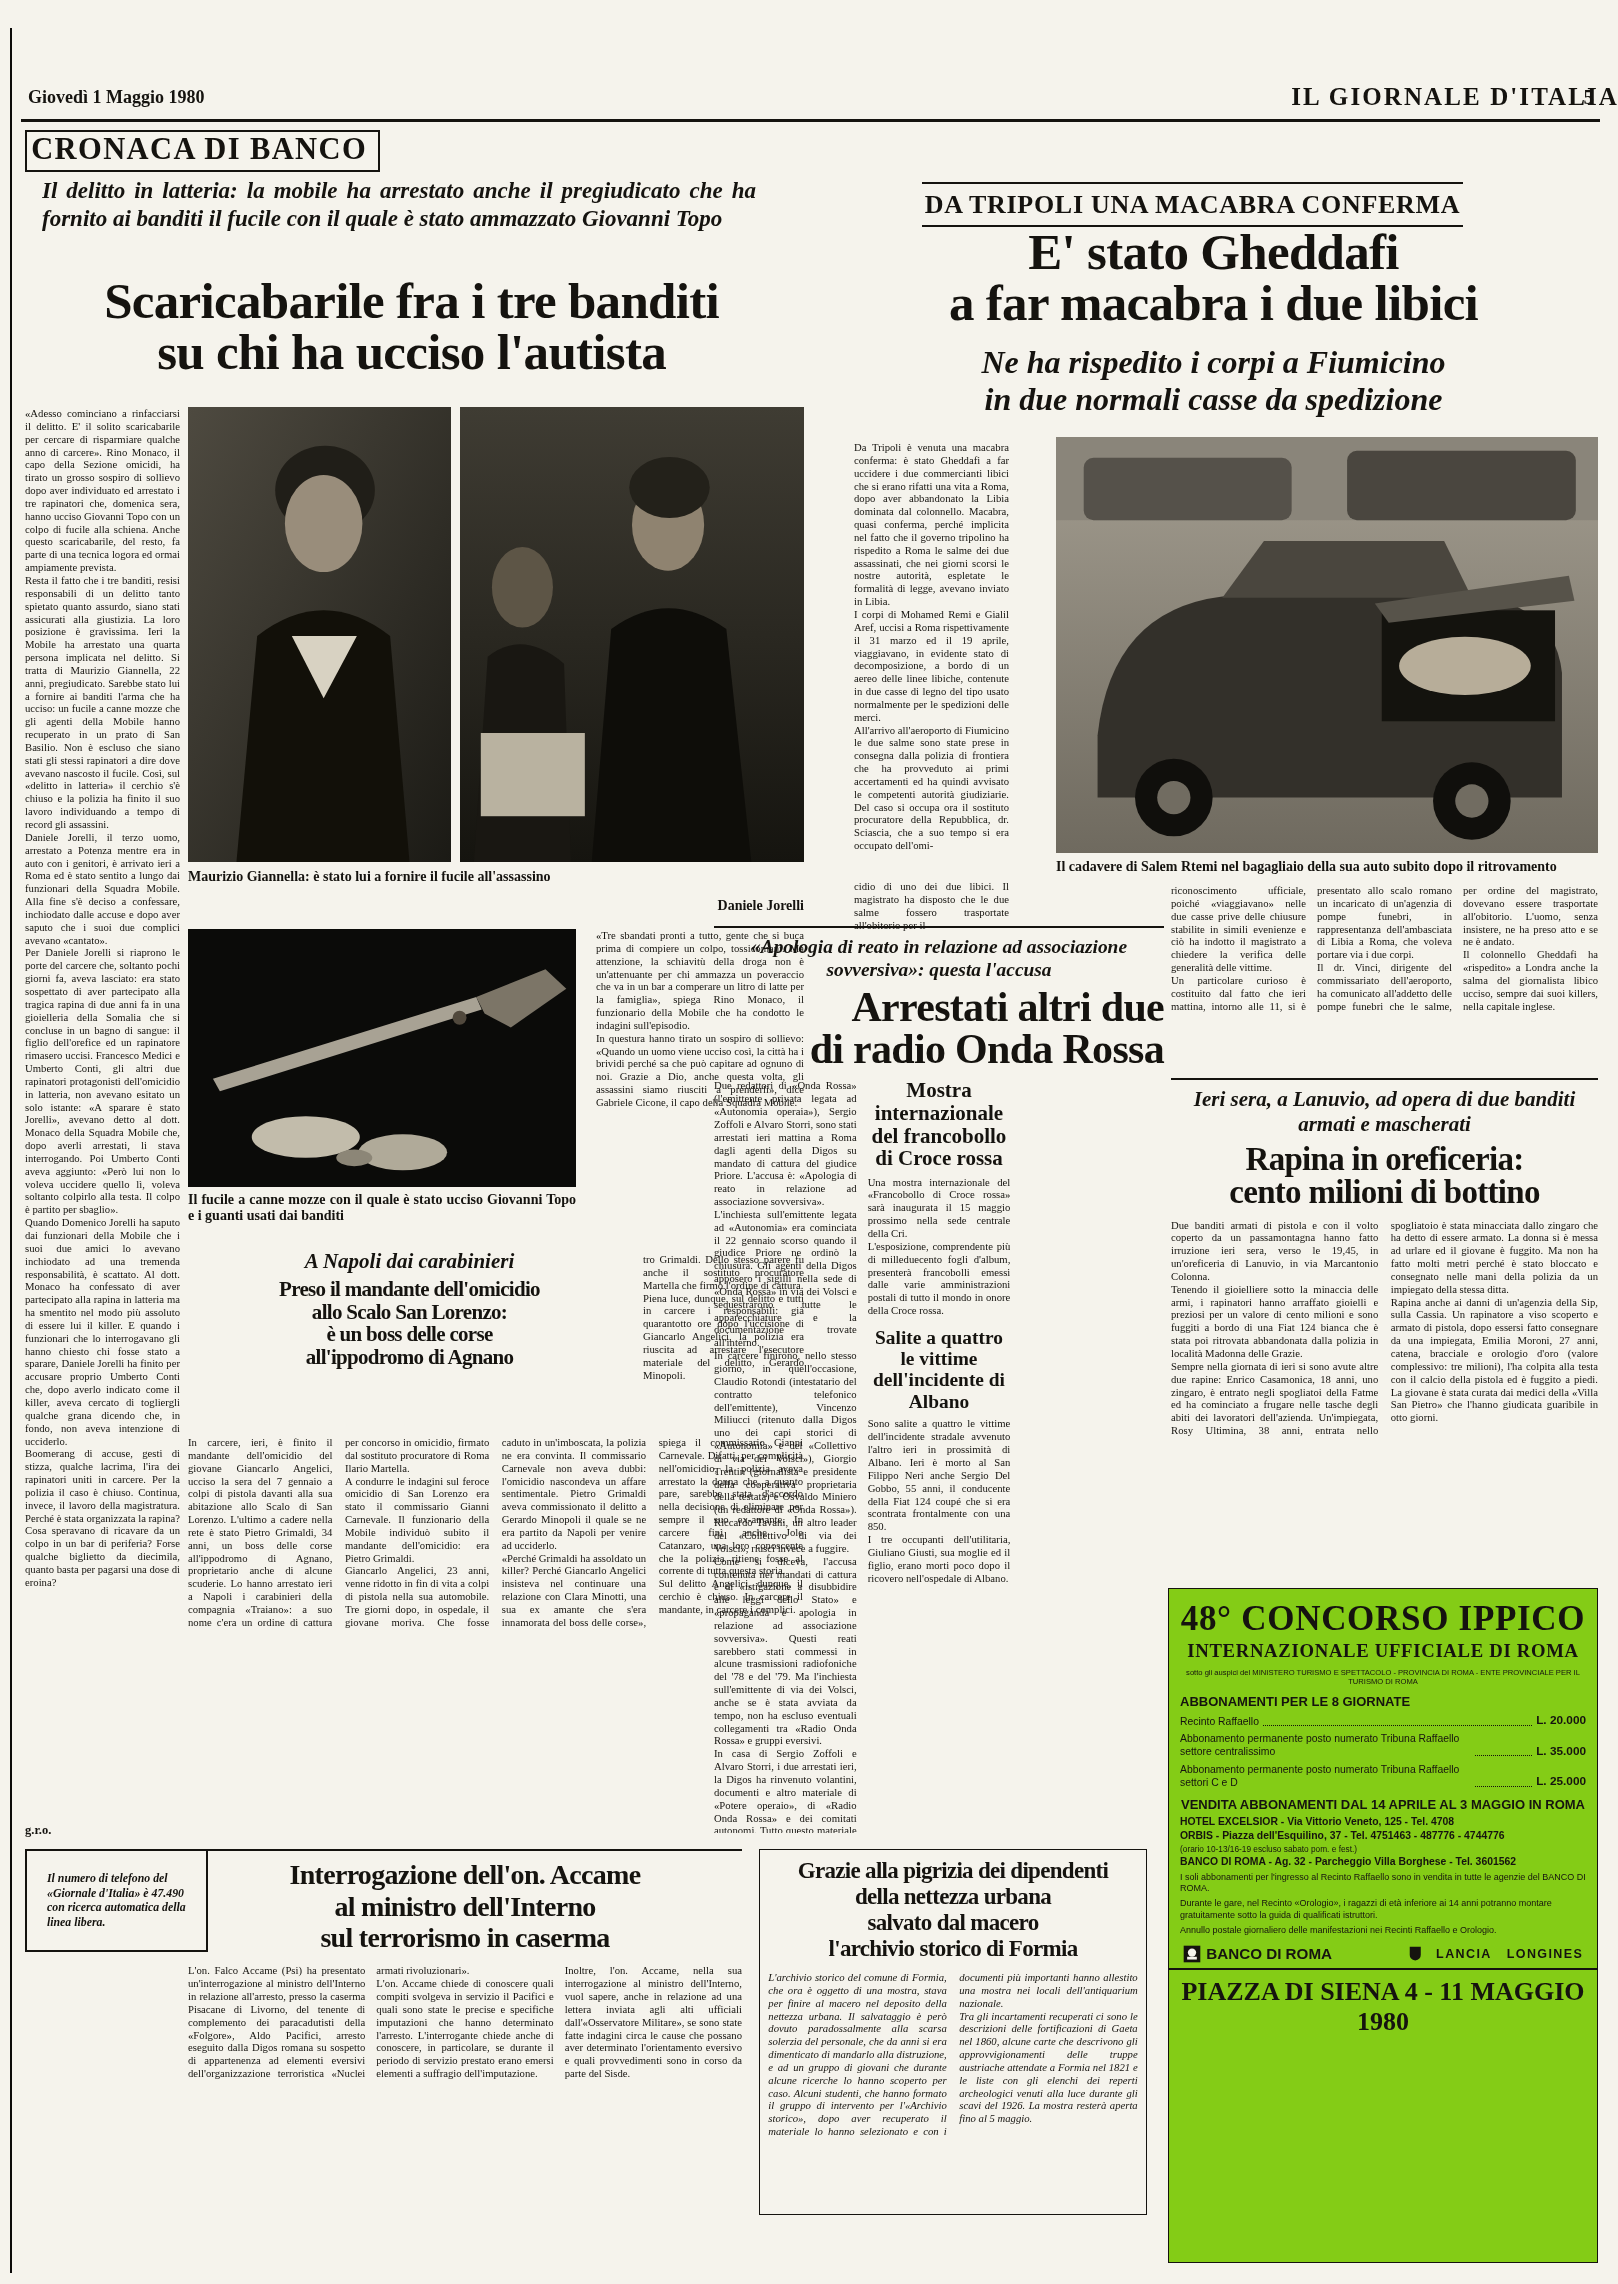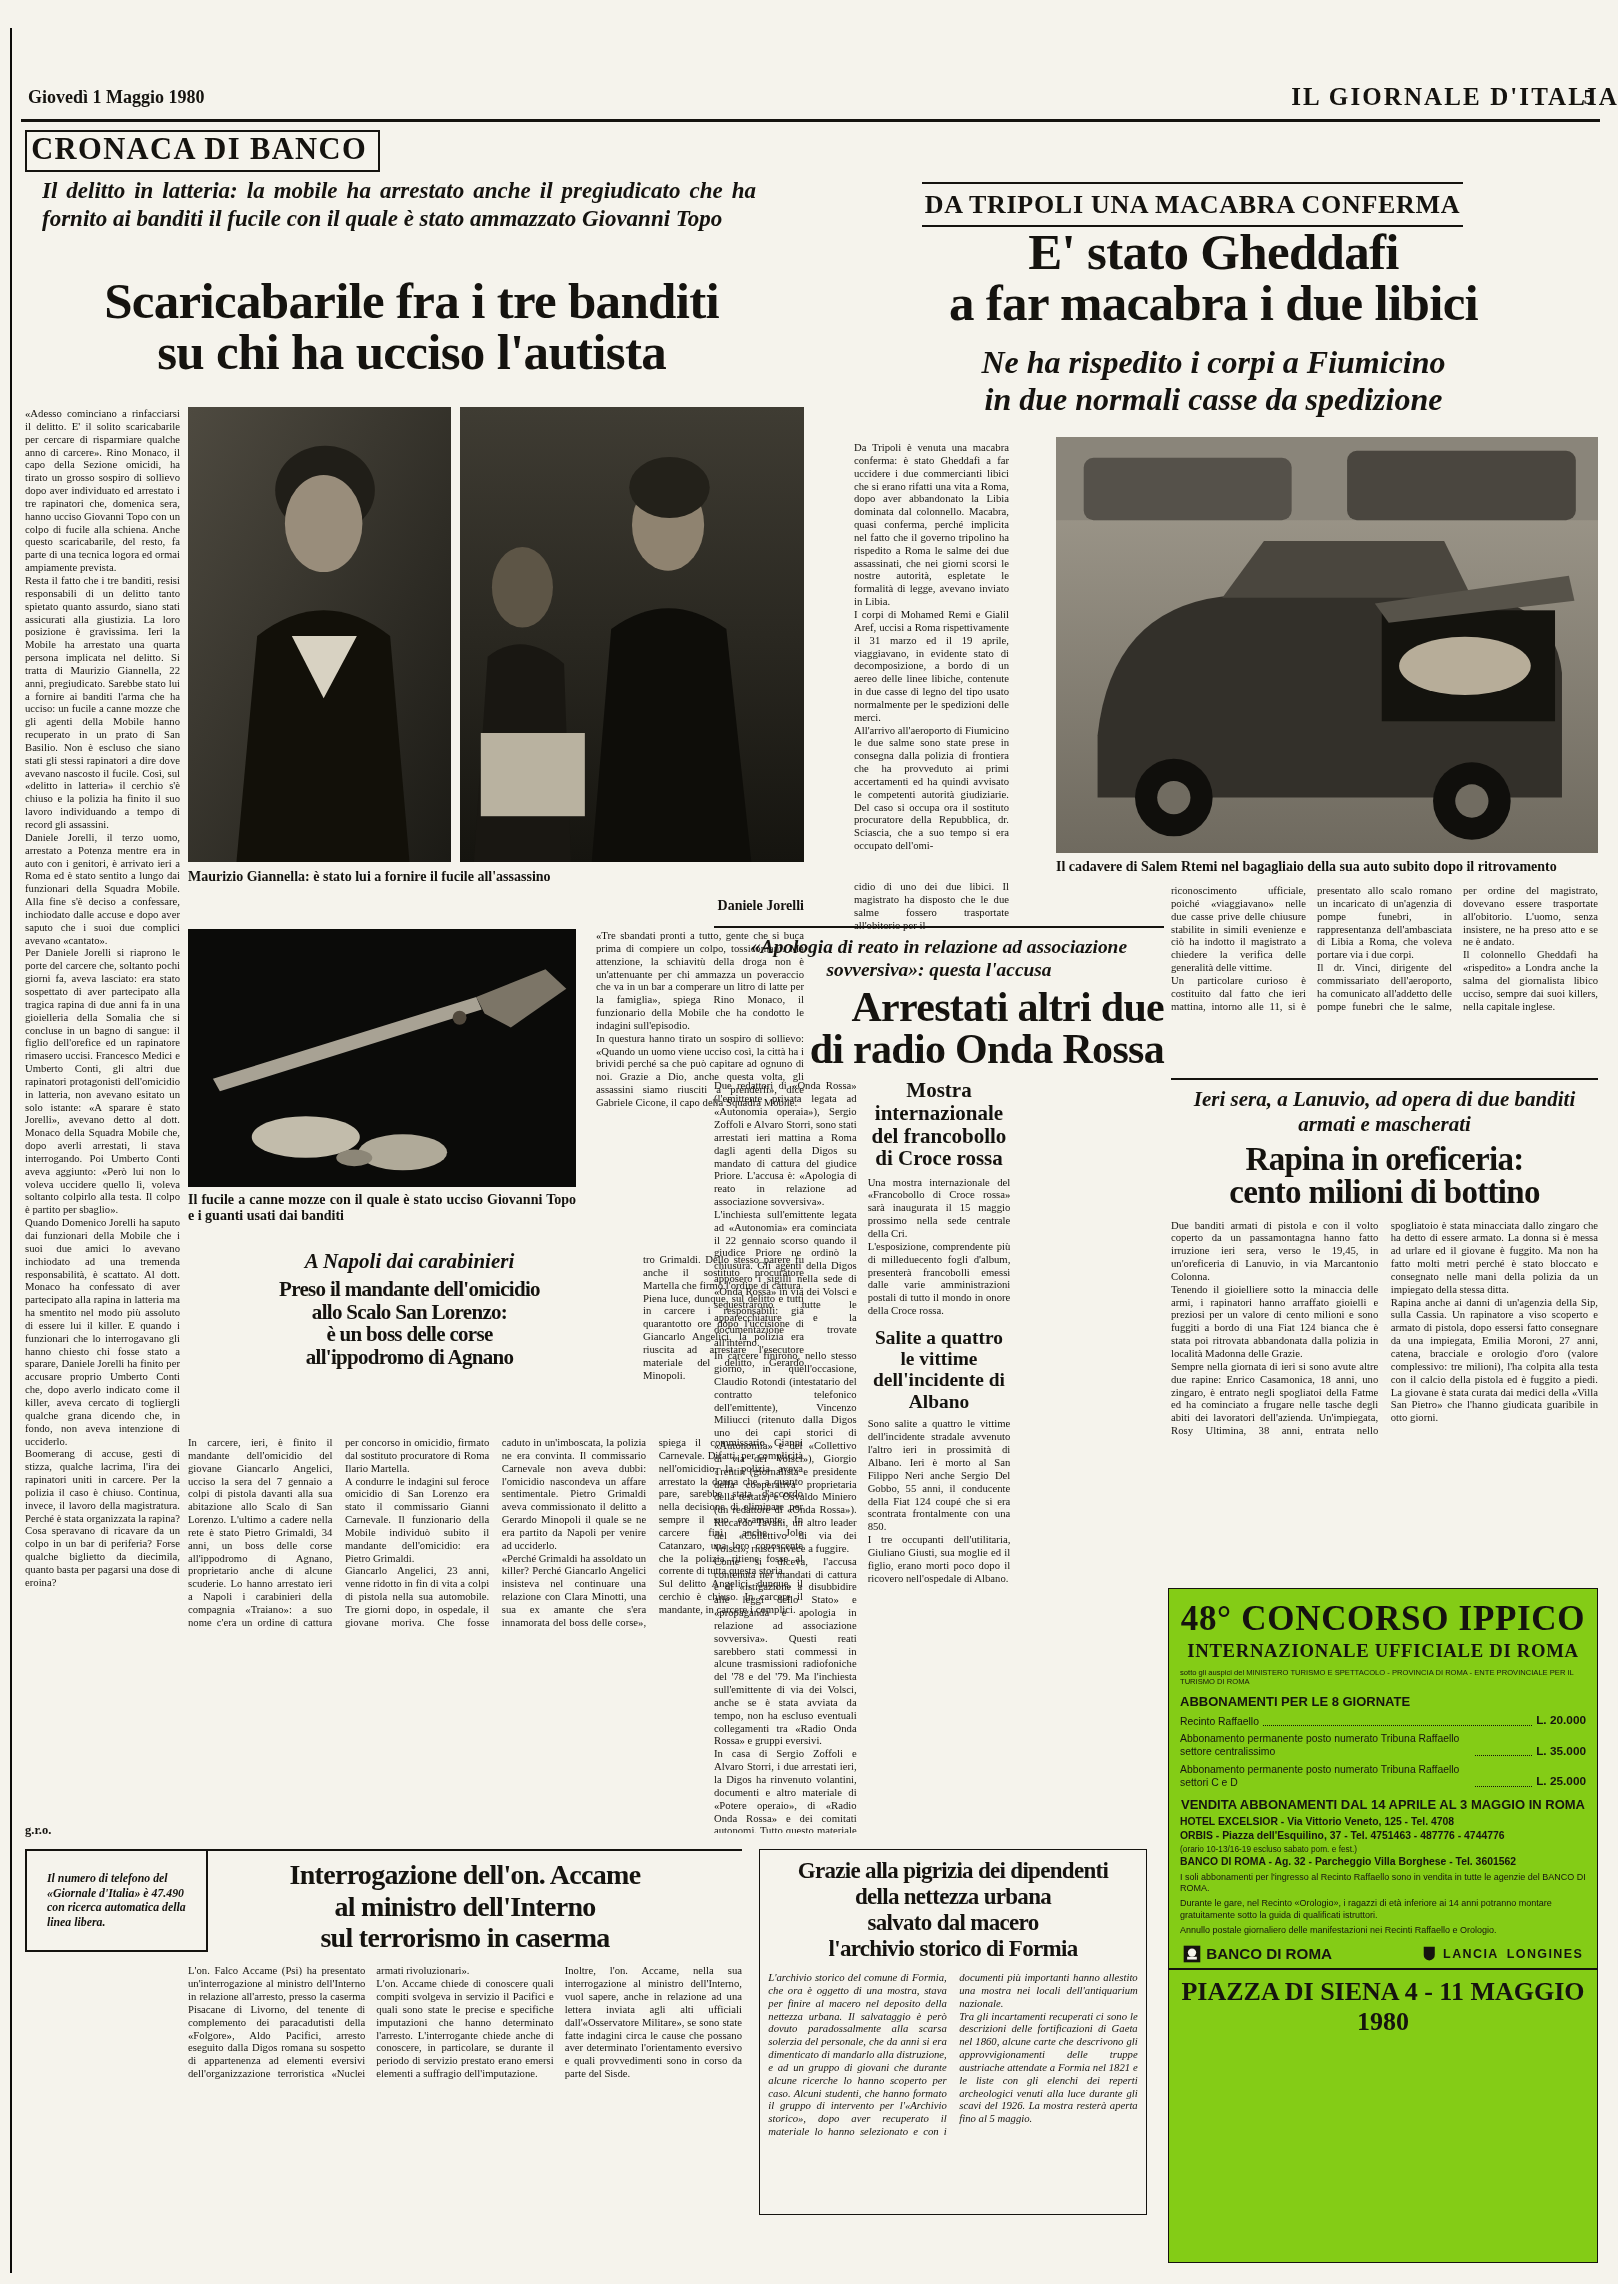--- a/index.html
+++ b/index.html
@@ -30,33 +30,33 @@
   .photo{background:#1d1c18;overflow:hidden;box-shadow:0 0 0 0.7px #55524a inset;}
   .photo svg{display:block;width:100%;height:100%;}
   .kicker-it{font-weight:bold;font-style:italic;text-align:center;line-height:1.2;}
   .mini-head{font-weight:bold;font-size:21px;line-height:1.08;text-align:center;margin:9.7px 2.8px 5.5px;}
   .mini-head2{font-weight:bold;font-size:19.4px;line-height:1.1;text-align:center;margin:9.7px 2.8px 5.5px;}
   .phone-box{border:2.1px solid #15130f;padding:20px;font-style:italic;font-weight:bold;font-size:11.8px;line-height:1.25;text-align:left;}
   .topline{border-top:2.1px solid #15130f;}
   .ad{border:1.4px solid #15130f;background:#84cc16;padding:9.7px 11px 0;box-sizing:border-box;font-family:"Liberation Sans","DejaVu Sans",sans-serif;}
   .ad-t1{font-size:35px;font-weight:bold;text-align:center;letter-spacing:0.7px;font-family:"Liberation Serif",serif;}
   .ad-t2{font-size:18.7px;font-weight:bold;text-align:center;letter-spacing:0.7px;margin-top:1.4px;font-family:"Liberation Serif",serif;}
-  .ad-ausp{font-size:7.6px;margin:5.5px 0 7px;line-height:1.3;}
+  .ad-ausp{font-size:7.6px;text-align:center;margin:5.5px 0 7px;line-height:1.3;}
   .ad-sec{font-size:13px;font-weight:bold;margin:7px 0 2.8px;}
   .ad-row{display:flex;align-items:flex-end;font-size:10.4px;line-height:1.25;margin:4.2px 0;}
   .ad-row .lbl{max-width:291px;}
   .ad-dots{flex:1;border-bottom:1.4px dotted #15130f;margin:0 4.2px 2.1px;}
   .ad-price{font-weight:bold;white-space:nowrap;font-size:11.8px;}
   .ad-sale{font-size:13px;font-weight:bold;text-align:center;margin:8.3px 0 4.2px;}
   .ad-venue{font-size:10.4px;font-weight:bold;margin:2.8px 0;}
   .ad-small{font-size:8.3px;margin:2.1px 0;}
   .ad-note{font-size:9px;line-height:1.25;margin:4.2px 0;}
   .ad-sponsors{display:flex;justify-content:space-between;align-items:center;margin:8.3px 2.8px 5.5px;}
   .ad-banco{font-size:15.2px;font-weight:bold;display:flex;align-items:center;gap:5.5px;}
-  .ad-lancia{font-size:12.5px;font-weight:bold;letter-spacing:1.4px;display:flex;align-items:center;gap:8px;}
+  .ad-lancia{font-size:12.5px;font-weight:bold;letter-spacing:1.4px;display:flex;align-items:center;gap:15px;}
   .ad-footer{border-top:2.1px solid #15130f;margin:4.2px -11px 0;padding:7px 0 8.3px;text-align:center;
              font-size:26px;font-weight:bold;font-family:"Liberation Serif",serif;}
   .byline{font-weight:bold;font-size:12.5px;}
 </style>
 </head>
 <body>
 
 <div class="page">
 
   <div class="abs left-edge"></div>

